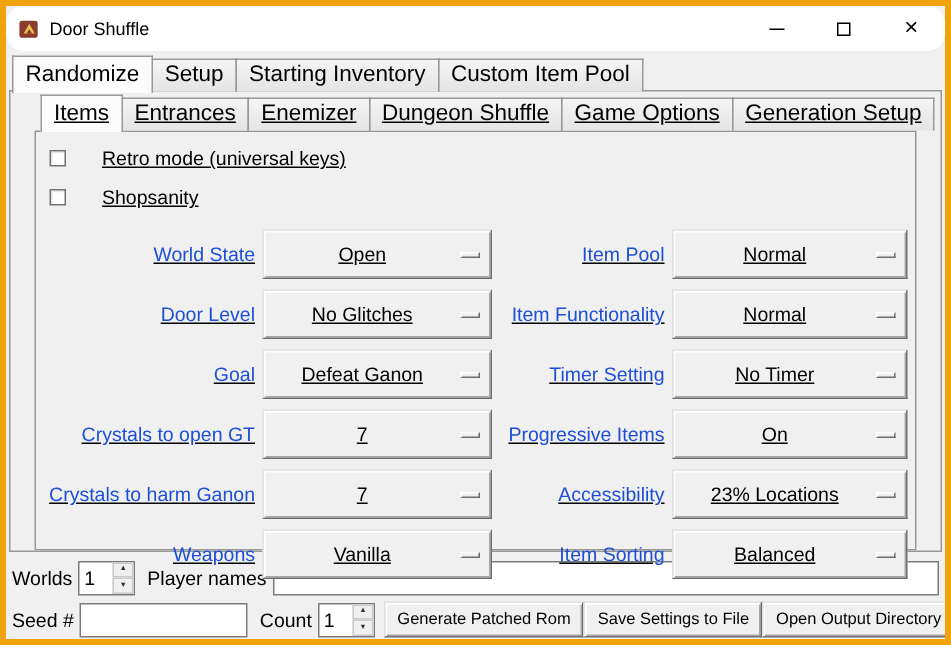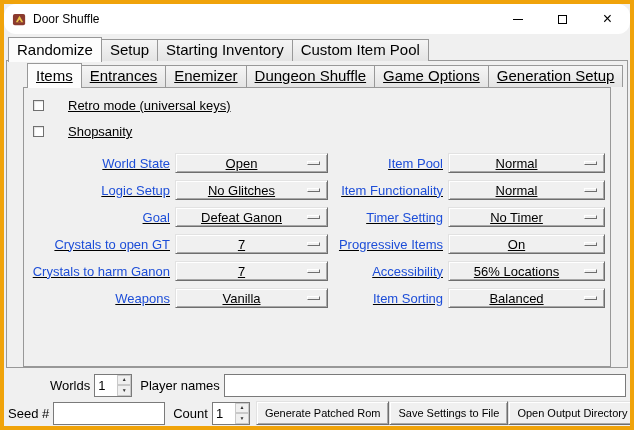--- a/index.html
+++ b/index.html
@@ -50,36 +50,36 @@
   
   .fields-grid {
     display:grid;
     grid-template-columns:138px 153px 110px 157px;
     column-gap:5px; row-gap:7px;
     align-items:center;
     margin:13px 0 0 8px;
   }
   .field-label { font-size:13px; color:#1d4ed8; text-align:right; white-space:nowrap; }
   .optmenu {
-    height:20px; background:#f0f0f0;
+    height:33px; background:#f0f0f0;
     border:1px solid; border-color:#e2e2e2 #6e6e6e #6e6e6e #e2e2e2;
     box-shadow:inset 1px 1px 0 #ffffff, inset -1px -1px 0 #a8a8a8;
     display:flex; align-items:center;
   }
   .opt-value { flex:1; text-align:center; font-size:13px; color:#000; }
   .opt-ind {
     width:13px; height:4px; margin-right:7px; background:#f0f0f0;
     border-top:1px solid #fff; border-left:1px solid #fff;
     border-bottom:1px solid #6e6e6e; border-right:1px solid #6e6e6e;
     flex:0 0 auto;
   }
   
   .bottom { margin:5px 4px 0 4px; }
   .bottom-row { display:flex; align-items:center; height:24px; }
-  .bottom-row1 { margin-bottom:4px;margin-left:42px; }
+  .bottom-row1 { margin-bottom:4px; }
   .b-label { font-size:13px; color:#000; white-space:nowrap; }
   .entry {
     height:23px; background:#fff; border:1px solid #7a7a7a;
     font-size:13px; color:#000; padding:0 3px; outline:none;
   }
   .spinbox { height:23px; background:#fff; border:1px solid #7a7a7a; display:inline-flex; }
   .spin-value { width:22px; font-size:13px; display:flex; align-items:center; padding-left:3px; }
   .spin-arrows { width:14px; display:flex; flex-direction:column; }
   .spin-btn {
     flex:1; font-size:5px; line-height:1; color:#333;
@@ -158,21 +158,21 @@
         <div class="optmenu">
           <span class="opt-value">Open</span>
           <span class="opt-ind"></span>
         </div>
         <div class="field-label">Item Pool</div>
         <div class="optmenu">
           <span class="opt-value">Normal</span>
           <span class="opt-ind"></span>
         </div>
 
-        <div class="field-label">Logic Setup</div>
+        <div class="field-label">Door Level</div>
         <div class="optmenu">
           <span class="opt-value">No Glitches</span>
           <span class="opt-ind"></span>
         </div>
         <div class="field-label">Item Functionality</div>
         <div class="optmenu">
           <span class="opt-value">Normal</span>
           <span class="opt-ind"></span>
         </div>
 
@@ -198,21 +198,21 @@
           <span class="opt-ind"></span>
         </div>
 
         <div class="field-label">Crystals to harm Ganon</div>
         <div class="optmenu">
           <span class="opt-value">7</span>
           <span class="opt-ind"></span>
         </div>
         <div class="field-label">Accessibility</div>
         <div class="optmenu">
-          <span class="opt-value">56% Locations</span>
+          <span class="opt-value">23% Locations</span>
           <span class="opt-ind"></span>
         </div>
 
         <div class="field-label">Weapons</div>
         <div class="optmenu">
           <span class="opt-value">Vanilla</span>
           <span class="opt-ind"></span>
         </div>
         <div class="field-label">Item Sorting</div>
         <div class="optmenu">

